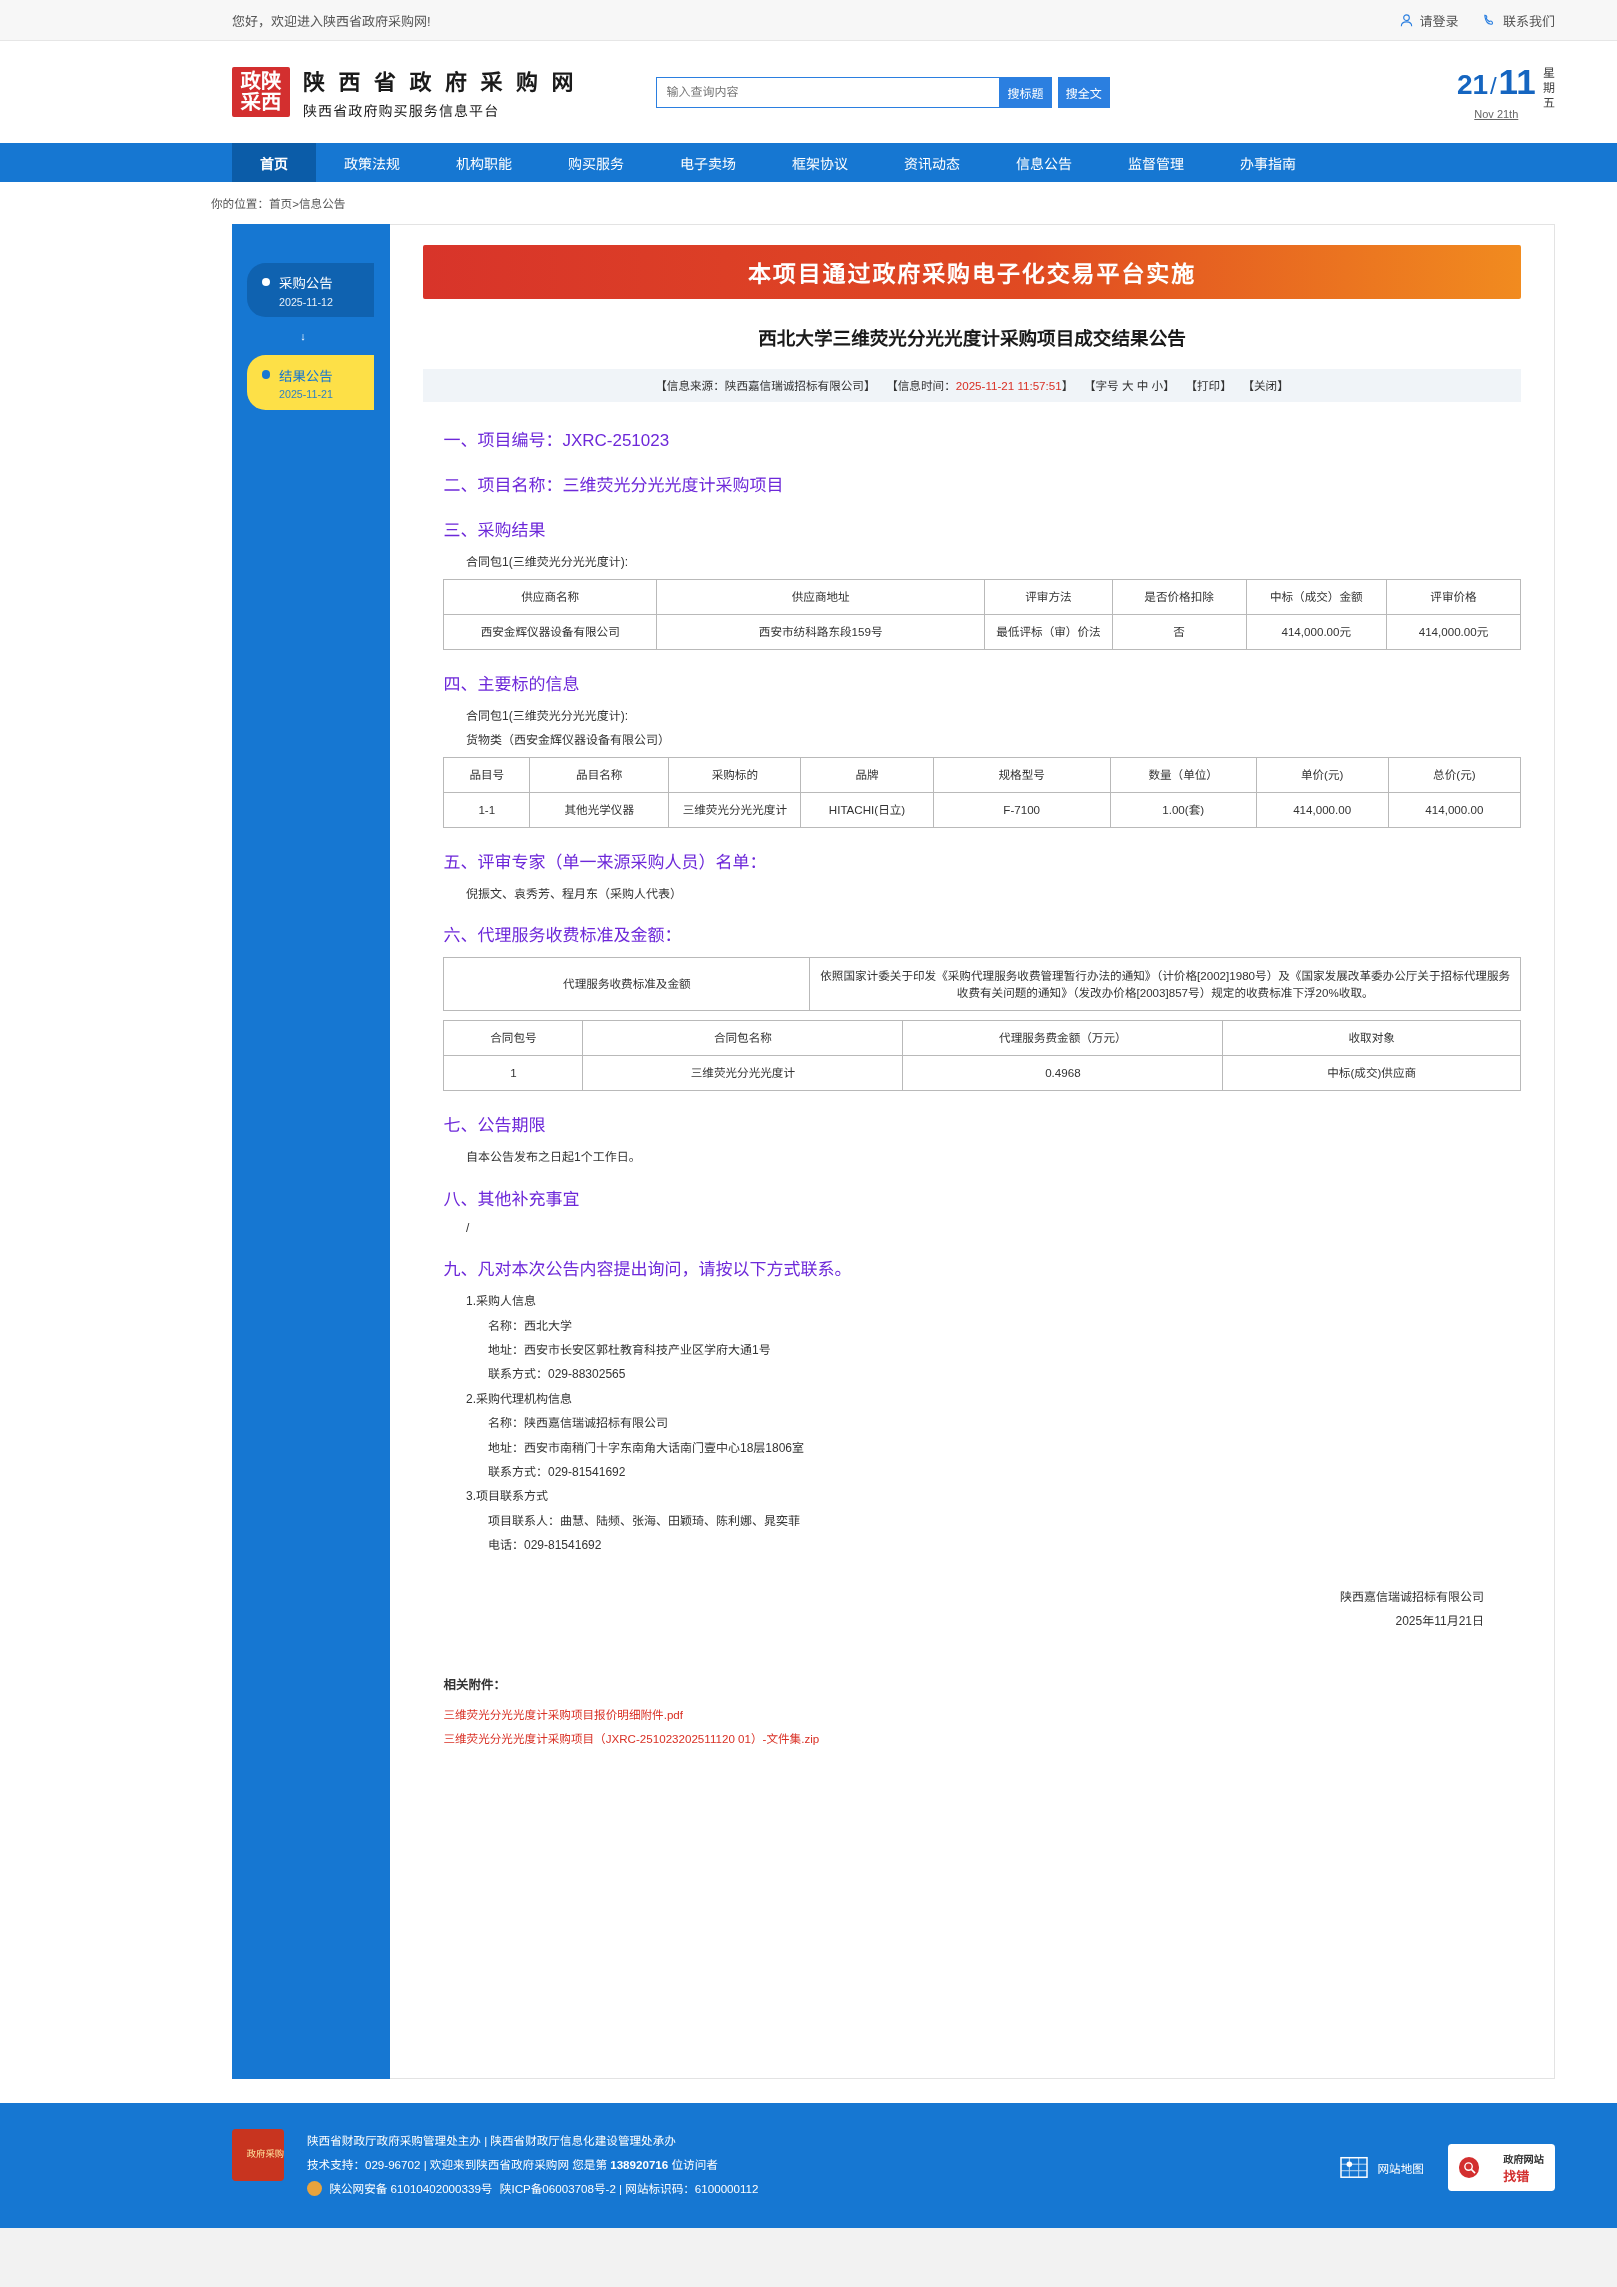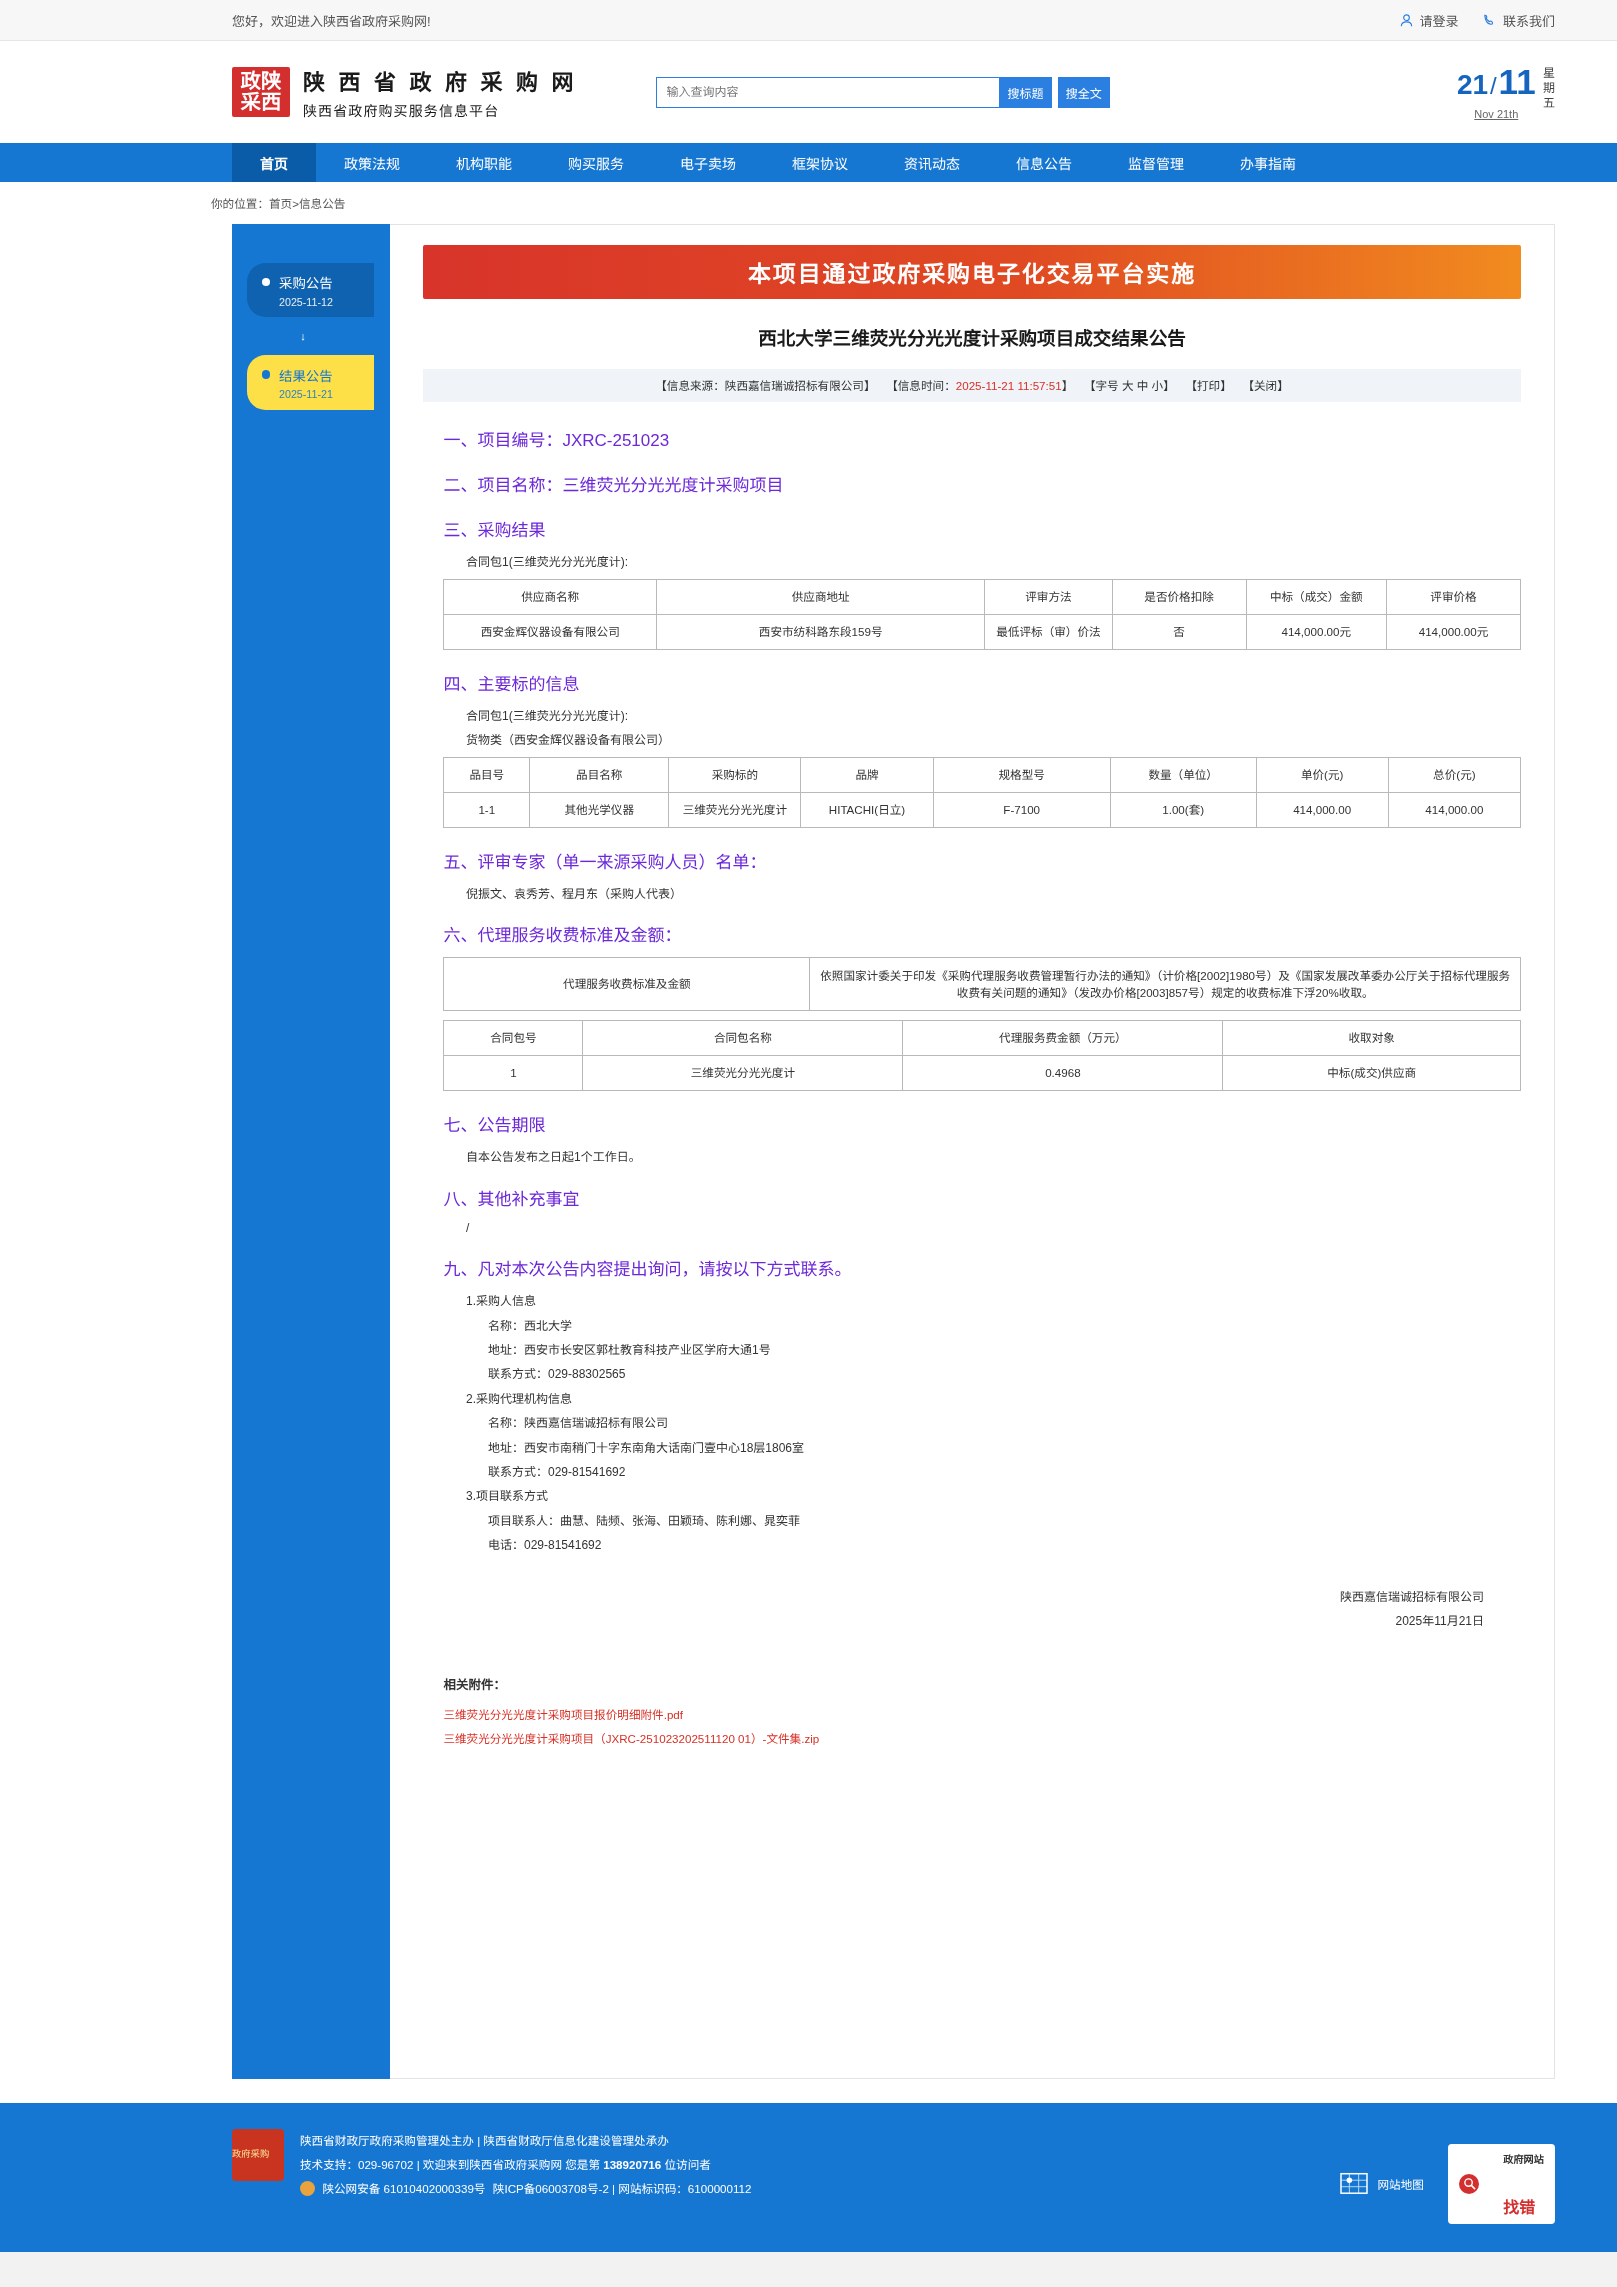--- a/index.html
+++ b/index.html
@@ -229,24 +229,24 @@
     color:#fff;
     padding: 26px 63px 28px 232px;
     margin-top: 24px;
     display:flex;
     align-items: flex-start;
   }
   .footer-emblem {
     width: 52px; height: 52px;
     background:#c8341f;
     border-radius:3.7px;
-    display:flex; align-items:center; justify-content:flex-start;
+    display:flex; align-items:center; justify-content:flex-end;
     font-size: 9.3px; color:#ffe6a0; text-align:center; line-height:1.2;
     flex:none;
-    margin-right: 16px;
+    margin-right: 23px;
   }
   .footer-text { font-size: 11.6px; line-height: 2.05; }
   .footer-text .b { font-weight:bold; }
   .footer-row { display:flex; align-items:center; gap:7.4px; }
   .mini-badge {
     width: 15px; height:15px; border-radius:50%;
     background:#e8a33d; display:inline-block; flex:none;
   }
   .footer-right { margin-left:auto; display:flex; align-items:center; gap: 24px; padding-top: 15px;}
   .map-link { display:flex; align-items:center; gap:9.3px; font-size: 11.6px; color:#fff; }
@@ -514,20 +514,20 @@
       </div>
       <div class="report-badge">
         <span class="report-circle">
           <svg width="13" height="13" viewBox="0 0 14 14">
               <circle cx="6" cy="6" r="4" fill="none" stroke="#fff" stroke-width="1.5"></circle>
               <path d="M9 9l4 4" stroke="#fff" stroke-width="1.7"></path>
             </svg>
         </span>
         <span>
           <span style="display:block;font-size:10.2px;color:#333;">政府网站</span>
-          <span style="display:block;font-size:16px;color:#d32f2f;margin-top:28px;">找错</span>
+          <span style="display:block;font-size:13px;color:#d32f2f;">找错</span>
         </span>
       </div>
     </div>
   </div>
 
 </div>
 
 
 </body></html>

